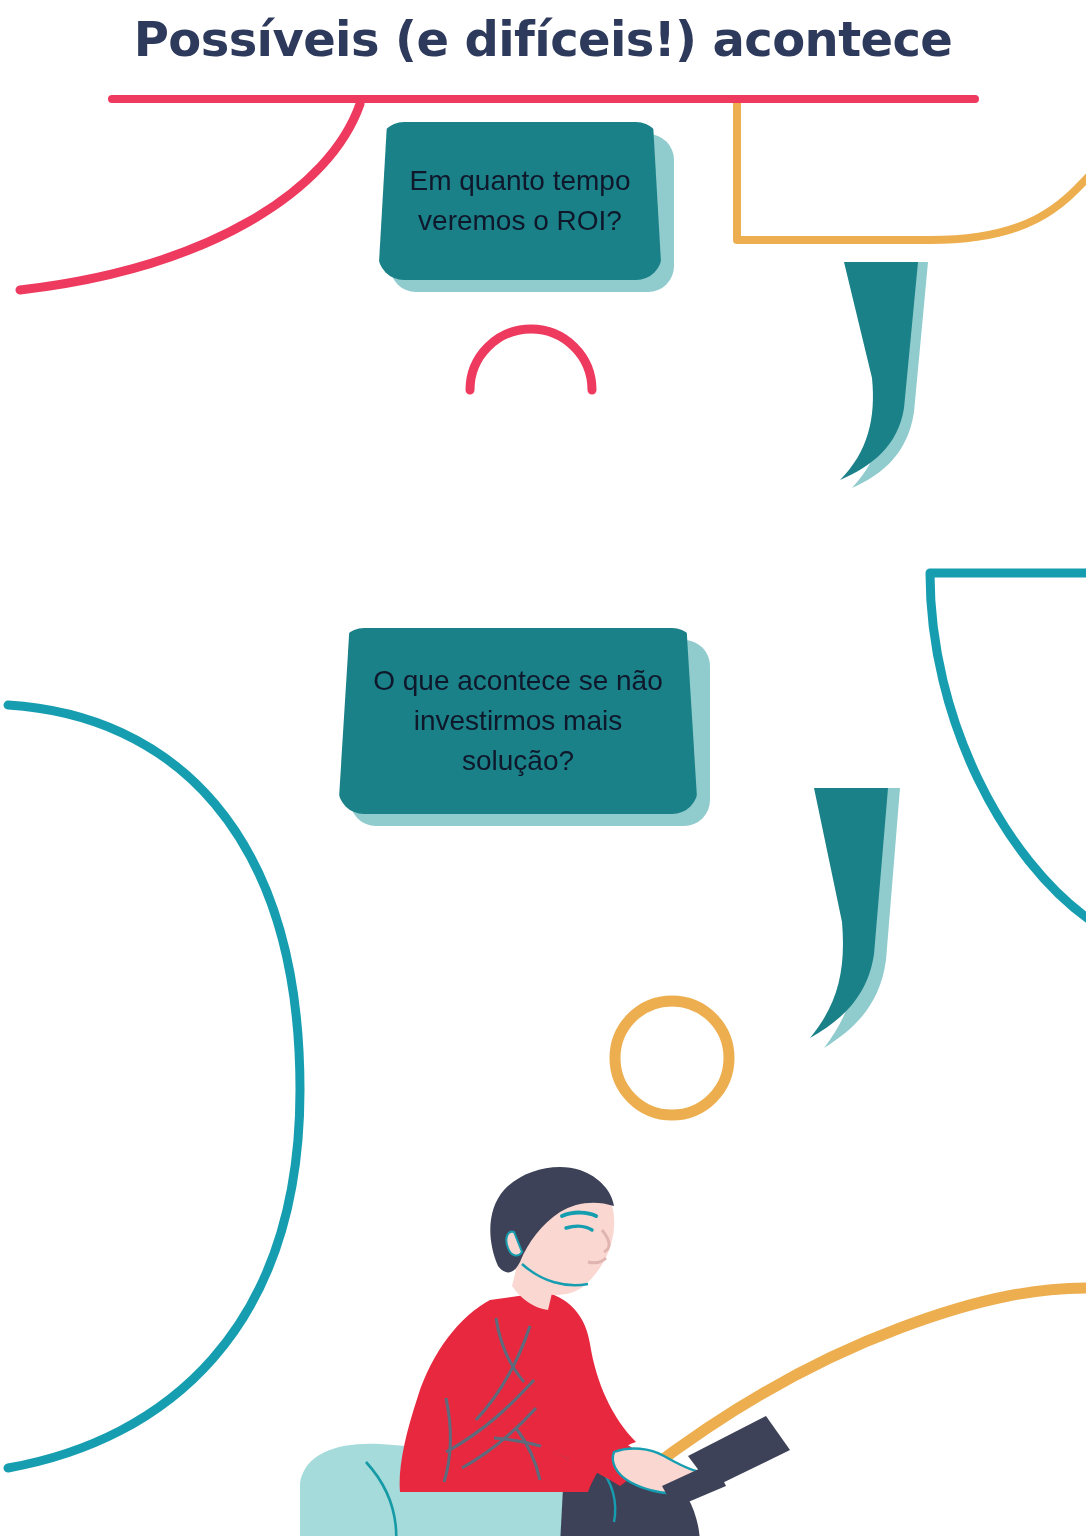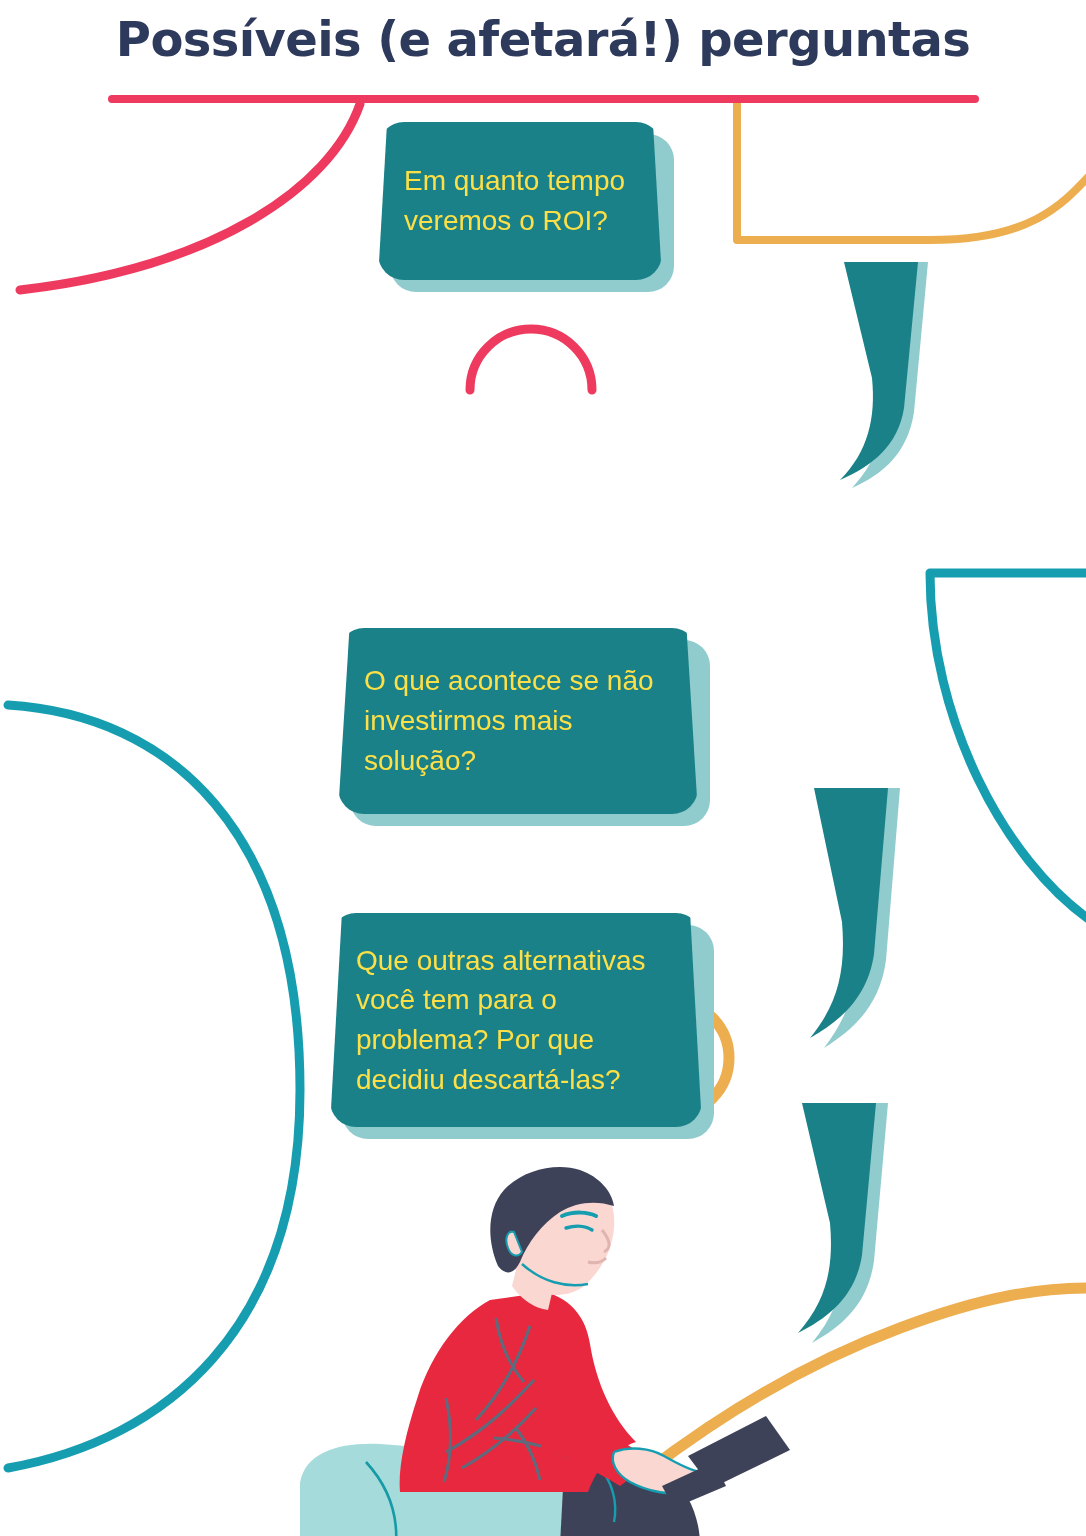--- a/index.html
+++ b/index.html
@@ -71,25 +71,25 @@
     background: #198187;
     border-radius: 26px;
     box-sizing: border-box;
     display: flex;
     align-items: center;
     justify-content: center;
     z-index: 2;
     clip-path: polygon(3.2% 0%, 96.8% 0%, 100% 100%, 0% 100%);
   }
   .bubble .text {
-    color: #fde047;
+    color: #0f172a;
     font-family: "Liberation Sans", sans-serif;
     font-size: 28px;
     line-height: 1.42;
-    text-align: left;
+    text-align: center;
     padding: 0 26px;
     box-sizing: border-box;
     width: 100%;
   }
   .bubble .tail-shadow,
   .bubble .tail {
     position: absolute;
     z-index: 1;
   }
   .bubble .tail { z-index: 3; }
@@ -112,21 +112,21 @@
     <path d="M 1090 573 L 930 573 C 930 720 1005 860 1090 920" fill="none" stroke="#169eb0" stroke-width="9" stroke-linejoin="round"></path>
 
     <path d="M 8 705 C 170 715 300 830 300 1090 C 300 1330 165 1440 8 1468" fill="none" stroke="#169eb0" stroke-width="9" stroke-linecap="round"></path>
 
     <circle cx="672" cy="1058" r="57" fill="none" stroke="#edae4f" stroke-width="11"></circle>
 
     <path d="M 560 1545 C 640 1470 760 1380 900 1328 C 985 1296 1040 1288 1090 1288" fill="none" stroke="#edae4f" stroke-width="11" stroke-linecap="round"></path>
   </svg>
 
   <div class="title-wrap">
-    <div class="title-text">Possíveis (e afetará!) perguntas</div>
+    <div class="title-text">Possíveis (e difíceis!) acontece</div>
   </div>
 
   <svg id="illo-layer" viewBox="0 0 1086 1536">
     <g>
 
       <path d="M 300 1483 C 305 1452 340 1442 380 1444
                C 440 1447 470 1462 520 1466
                C 570 1470 600 1462 640 1468
                L 640 1545 L 300 1545 Z" fill="#a5dbdb"></path>
       <path d="M 366 1462 C 388 1486 398 1515 396 1545" fill="none" stroke="#159aa6" stroke-width="2.6"></path>
@@ -222,28 +222,16 @@
         <path d="M 18 0 L 92 0 L 78 172 C 72 216 48 240 16 260 C 44 224 52 188 48 140 Z" fill="#90cbcd"></path>
       </svg>
       <div class="body">
         <div class="text">O que acontece se não investirmos mais solução?</div>
       </div>
       <svg class="tail" style="left:458px; top:160px; width:110px; height:255px;" viewBox="0 0 110 255">
         <path d="M 18 0 L 92 0 L 78 166 C 72 208 46 232 14 250 C 42 216 50 182 46 134 Z" fill="#198187"></path>
       </svg>
     </div>
 
-    <div class="bubble" style="left:330px; top:913px; width:372px; height:214px;">
-      <div class="shadow"></div>
-      <svg class="tail-shadow" style="left:466px; top:190px; width:110px; height:245px;" viewBox="0 0 110 245">
-        <path d="M 18 0 L 92 0 L 78 158 C 72 200 48 222 16 240 C 44 206 52 172 48 126 Z" fill="#90cbcd"></path>
-      </svg>
-      <div class="body">
-        <div class="text">Que outras alternativas você tem para o problema? Por que decidiu descartá-las?</div>
-      </div>
-      <svg class="tail" style="left:454px; top:190px; width:110px; height:235px;" viewBox="0 0 110 235">
-        <path d="M 18 0 L 92 0 L 78 152 C 72 192 46 214 14 230 C 42 198 50 166 46 120 Z" fill="#198187"></path>
-      </svg>
-    </div>
 
   </div>
 
 </div>
 
 </body></html>

